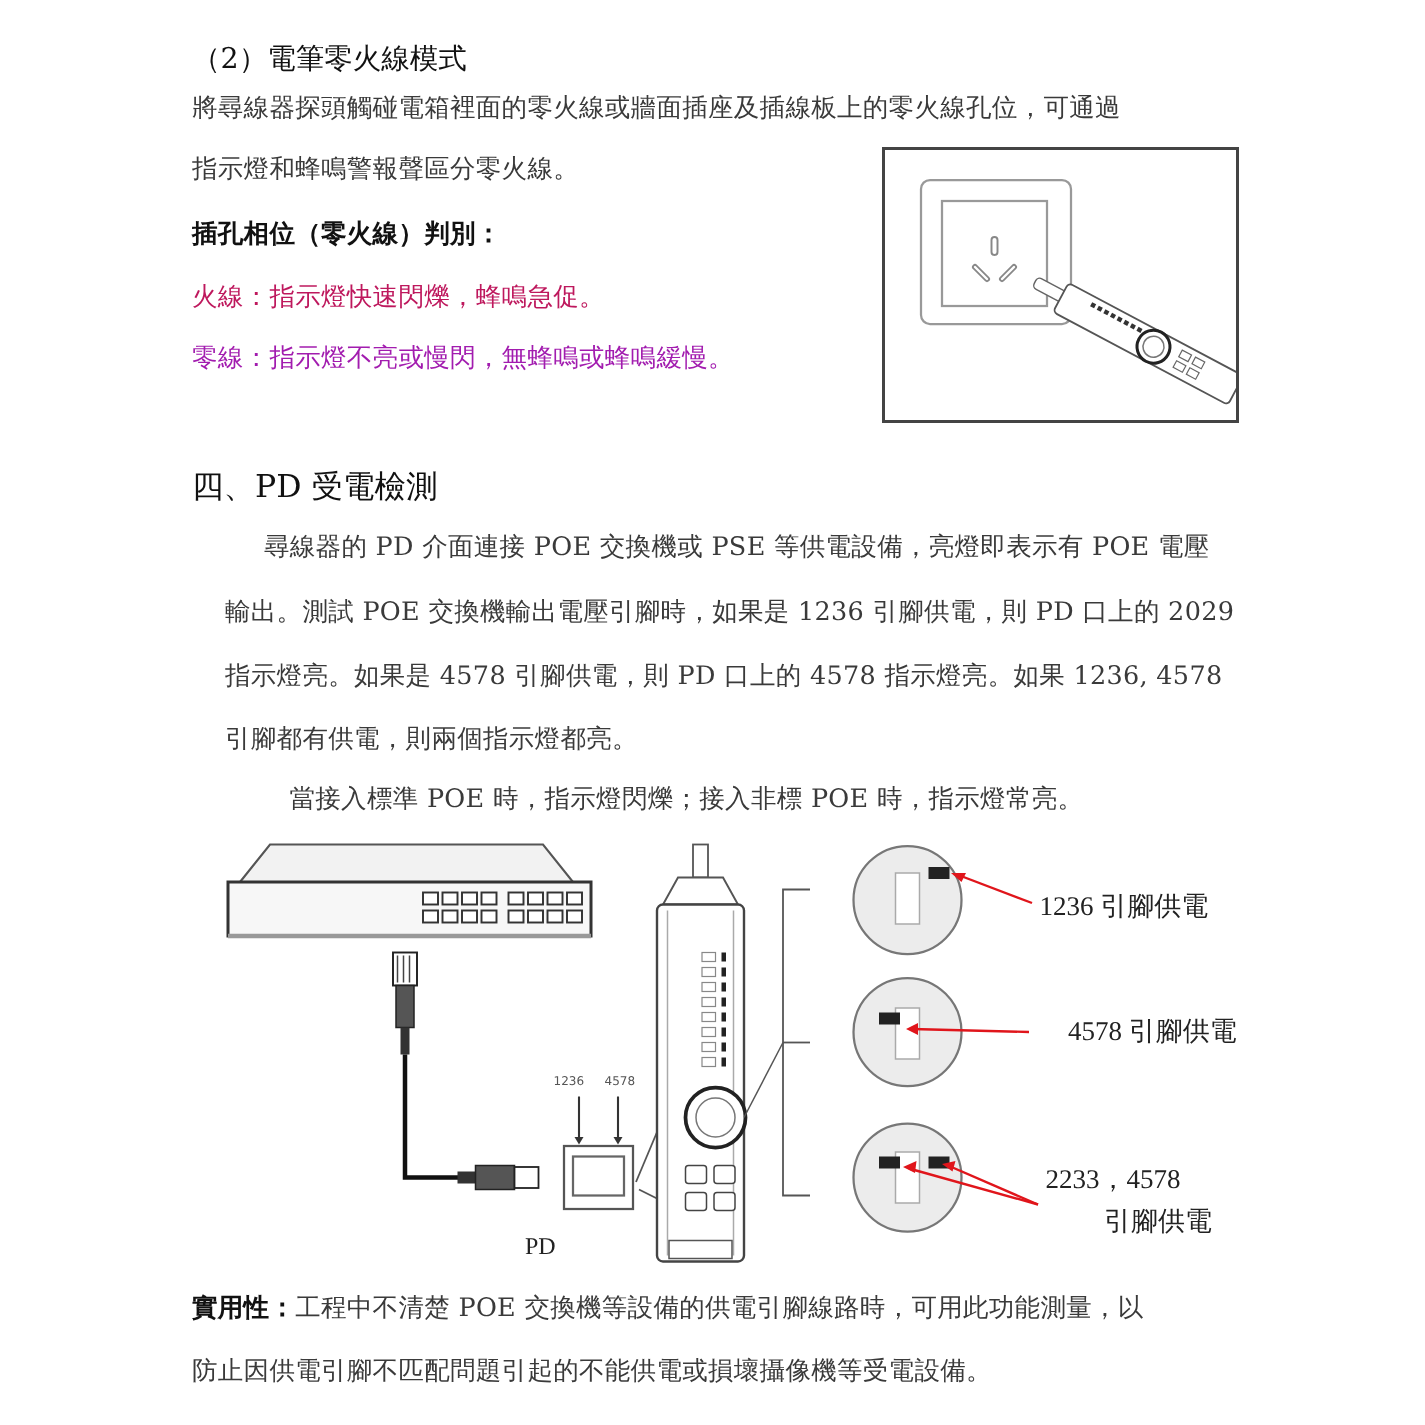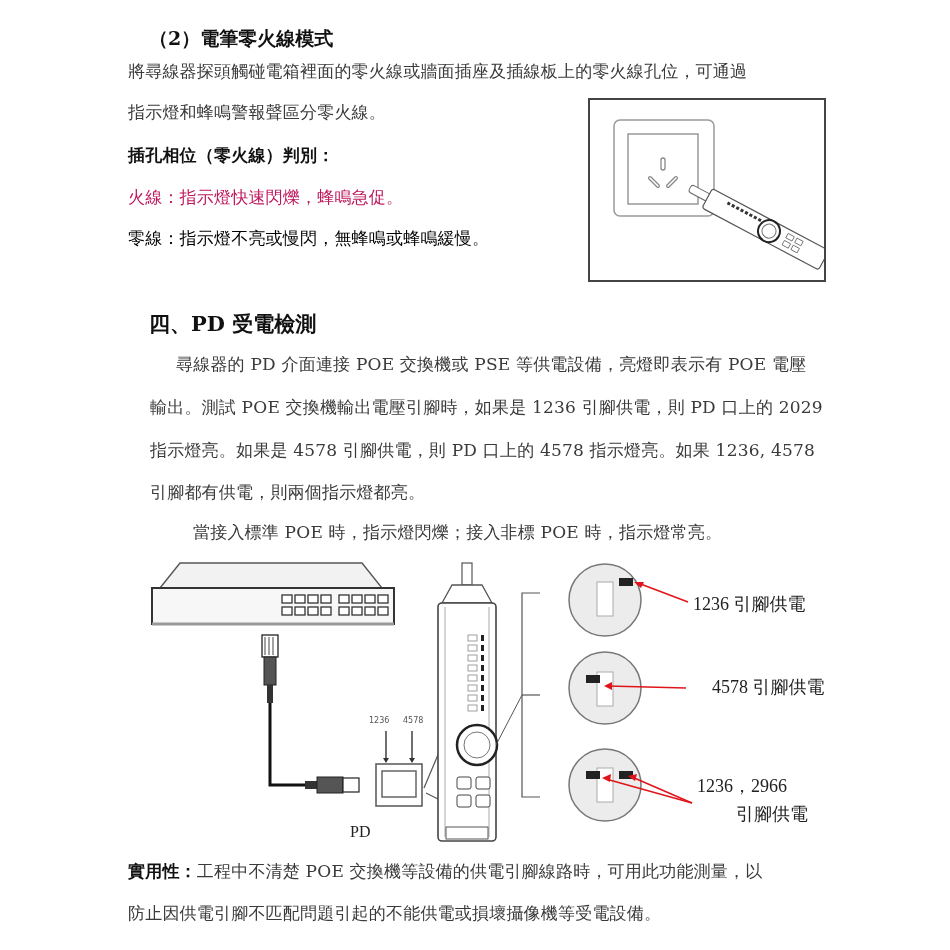--- a/index.html
+++ b/index.html
@@ -1,35 +1,35 @@
 <!DOCTYPE html>
 <html><head>
 <meta charset="utf-8">
 <style>
   * { box-sizing: border-box; margin: 0; padding: 0; }
   html, body { width: 950px; height: 950px; background: #ffffff; overflow: hidden; }
   body { position: relative; font-family: "DejaVu Serif", "Liberation Serif", serif; color: #333; }
   .abs { position: absolute; }
   .t { font-size: 17px; color: #3a3a3a; white-space: nowrap; letter-spacing: 0.2px; }
   .bold { font-weight: bold; color: #111; }
-  .h2 { font-size: 21px; font-weight: bold; color: #111; white-space: nowrap; margin-left: 21px; }
+  .h2 { font-size: 21px; font-weight: normal; color: #111; white-space: nowrap; }
   .label-sans { font-family: Liberation Serif, serif; font-size: 18px; color: #222; white-space: nowrap; }
   .tiny { font-family: "DejaVu Sans", "Liberation Sans", sans-serif; font-size: 8px; color: #555; }
   .box { border: 2px solid #444; }
   svg { display: block; }
 </style>
 </head>
 <body>
 
 <div class="abs h2" style="left:128px; top:26px; font-size:19px;">（2）電筆零火線模式</div>
 <div class="abs t" style="left:128px; top:60px;">將尋線器探頭觸碰電箱裡面的零火線或牆面插座及插線板上的零火線孔位，可通過</div>
 <div class="abs t" style="left:128px; top:101px;text-align:right;">指示燈和蜂鳴警報聲區分零火線。</div>
 <div class="abs t bold" style="left:128px; top:144px;">插孔相位（零火線）判別：</div>
 <div class="abs t" style="left:128px; top:186px; color:#be185d;">火線：指示燈快速閃爍，蜂鳴急促。</div>
-<div class="abs t" style="left:128px; top:227px; color:#000000;">零線：指示燈不亮或慢閃，無蜂鳴或蜂鳴緩慢。</div>
+<div class="abs t" style="left:128px; top:227px; color:#a21caf;">零線：指示燈不亮或慢閃，無蜂鳴或蜂鳴緩慢。</div>
 
 <div class="abs box" style="left:588px; top:98px; width:238px; height:184px;">
   <svg width="234" height="180" viewBox="0 0 234 180">
     <rect x="24" y="20" width="100" height="96" rx="6" fill="none" stroke="#999" stroke-width="1.5"></rect>
     <rect x="38" y="34" width="70" height="70" fill="none" stroke="#999" stroke-width="1.5"></rect>
     <rect x="71" y="58" width="4" height="12" rx="2" fill="none" stroke="#888" stroke-width="1.3"></rect>
     <line x1="60" y1="78" x2="68" y2="86" stroke="#888" stroke-width="4" stroke-linecap="round"></line>
     <line x1="60" y1="78" x2="68" y2="86" stroke="#fff" stroke-width="1.6" stroke-linecap="round"></line>
     <line x1="86" y1="78" x2="78" y2="86" stroke="#888" stroke-width="4" stroke-linecap="round"></line>
     <line x1="86" y1="78" x2="78" y2="86" stroke="#fff" stroke-width="1.6" stroke-linecap="round"></line>
@@ -179,19 +179,19 @@
       <rect x="59" y="216" width="14" height="8" fill="#222"></rect>
       <line x1="132" y1="248" x2="46" y2="224" stroke="#e0151b" stroke-width="1.6"></line>
       <polygon points="42,223 51,219 50,227" fill="#e0151b"></polygon>
       <line x1="132" y1="248" x2="72" y2="222" stroke="#e0151b" stroke-width="1.6"></line>
       <polygon points="68,221 77,219 75,226" fill="#e0151b"></polygon>
     </g>
   </svg>
 </div>
 <div class="abs label-sans" style="left:693px; top:592px;">1236 引腳供電</div>
 <div class="abs label-sans" style="left:712px; top:675px;text-align:center;">4578 引腳供電</div>
-<div class="abs label-sans" style="left:697px; top:774px;">1236，2966</div>
+<div class="abs label-sans" style="left:697px; top:774px;">2233，4578</div>
 <div class="abs label-sans" style="left:736px; top:802px;">引腳供電</div>
 
 <div class="abs t" style="left:128px; top:860px;">
   <span class="bold">實用性：</span><span>工程中不清楚 POE 交換機等設備的供電引腳線路時，可用此功能測量，以</span>
 </div>
 <div class="abs t" style="left:128px; top:902px;">防止因供電引腳不匹配問題引起的不能供電或損壞攝像機等受電設備。</div>
 
 </body></html>

